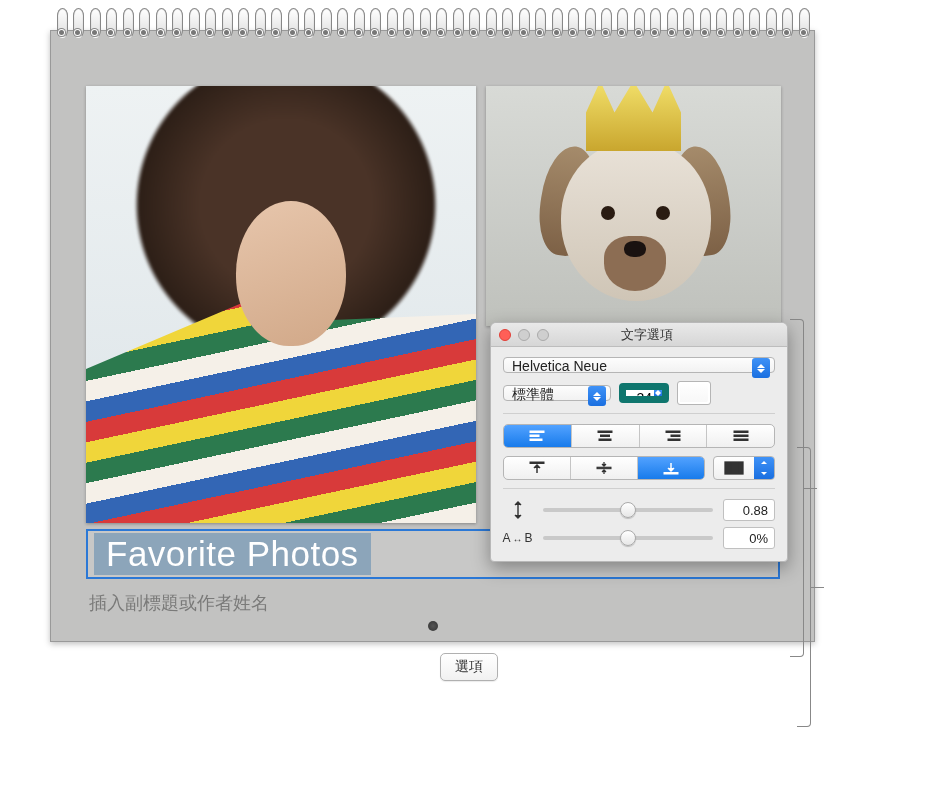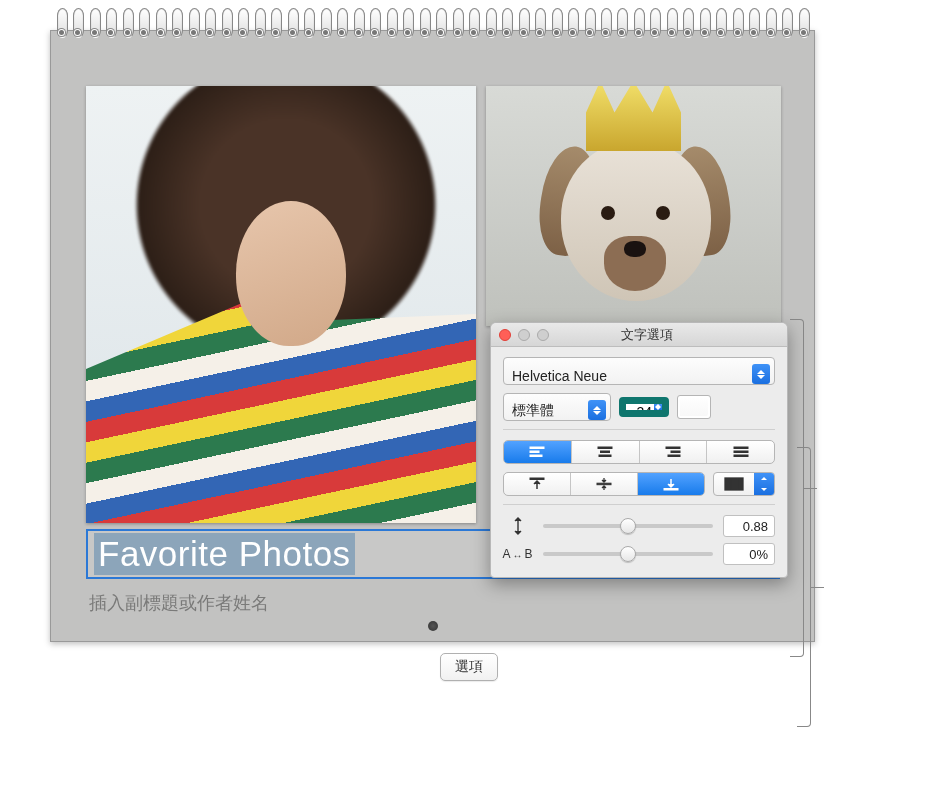--- a/index.html
+++ b/index.html
@@ -147,21 +147,21 @@
     border: 2px solid #2b78d6;
     background: rgba(255,255,255,.1);
     display:flex; align-items:center;
     padding: 0 6px;
   }
   .title-text {
     font-size: 35px;
     font-weight: 400;
     color: #fff;
     background: #8ca5ba;
-    padding: 1px 4px;
+    padding: 1px 12px;
     letter-spacing: .5px;
   }
   .subtitle {
     position: absolute;
     left: 38px; top: 560px;
     font-size: 18px;
     color: #7a7a79;
   }
   .page-hole {
     position:absolute;
@@ -213,25 +213,25 @@
   .panel-title {
     position:absolute; left:16px; right:0;
     text-align:center;
     font-size:13px; color:#333;
     pointer-events:none;
   }
   .panel-body { padding: 10px 12px 12px; }
   .row { display:flex; gap:8px; align-items:center; margin-bottom:8px; }
   .popup {
     flex:1;
-    height:28px;
+    height:16px;
     background: linear-gradient(#fdfdfd,#f2f2f2);
     border:1px solid #b5b5b5;
     border-radius:4px;
-    display:flex; align-items:flex-end; justify-content:space-between;
+    display:flex; align-items:flex-start; justify-content:space-between;
     padding: 0 4px 0 8px;
     font-size:14px; color:#222;
   }
   .popup.small{ flex:0 0 108px; }
   .stepper-arrows {
     width:18px; height:20px;
     background: linear-gradient(#3f92f7,#1a6fe0);
     border-radius:3px;
     display:flex; flex-direction:column;
     align-items:center; justify-content:center;

